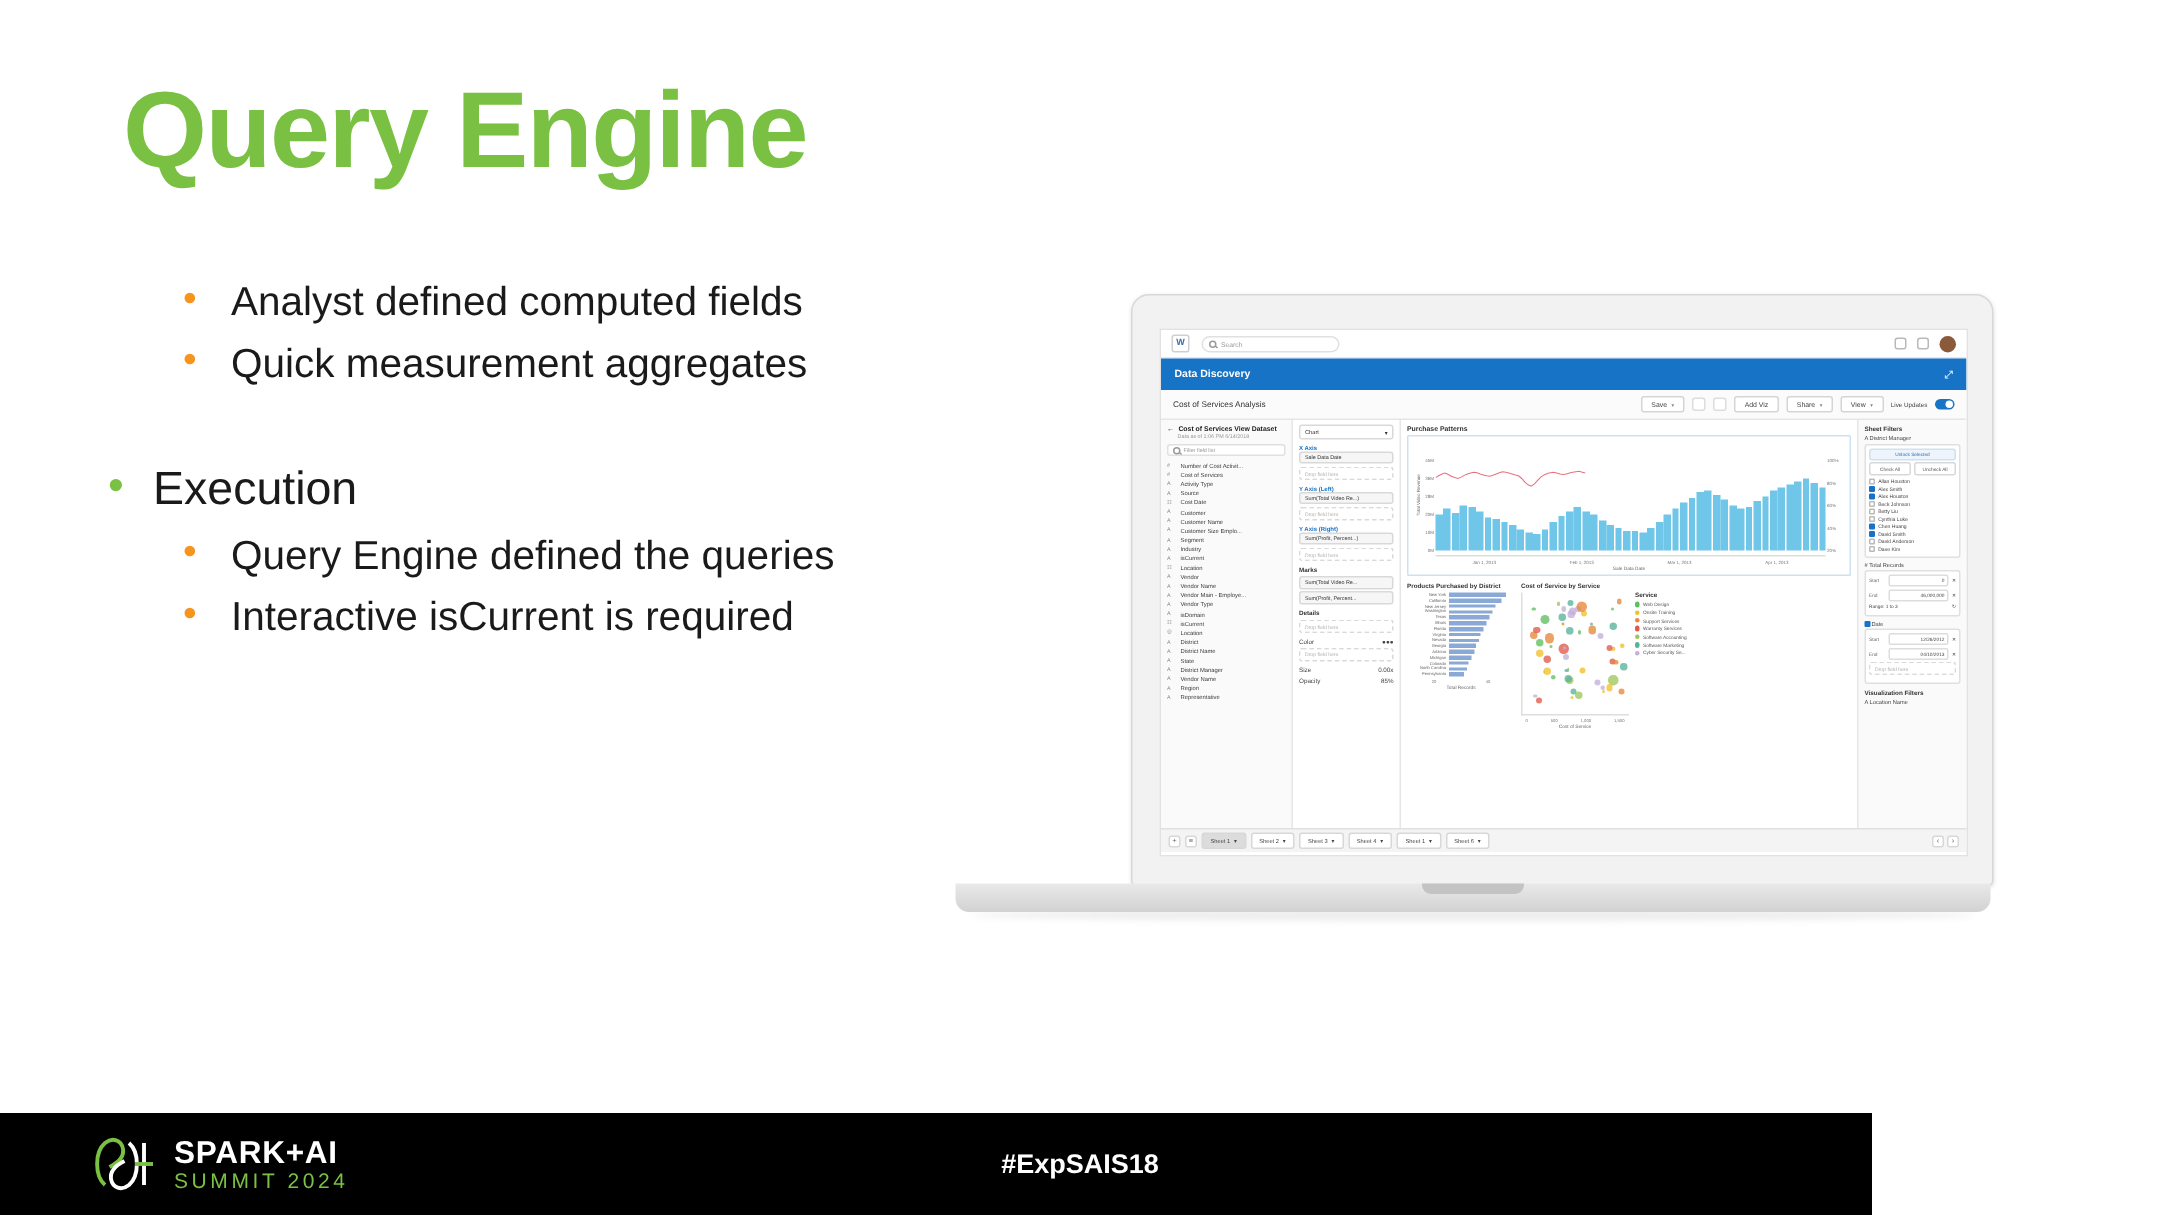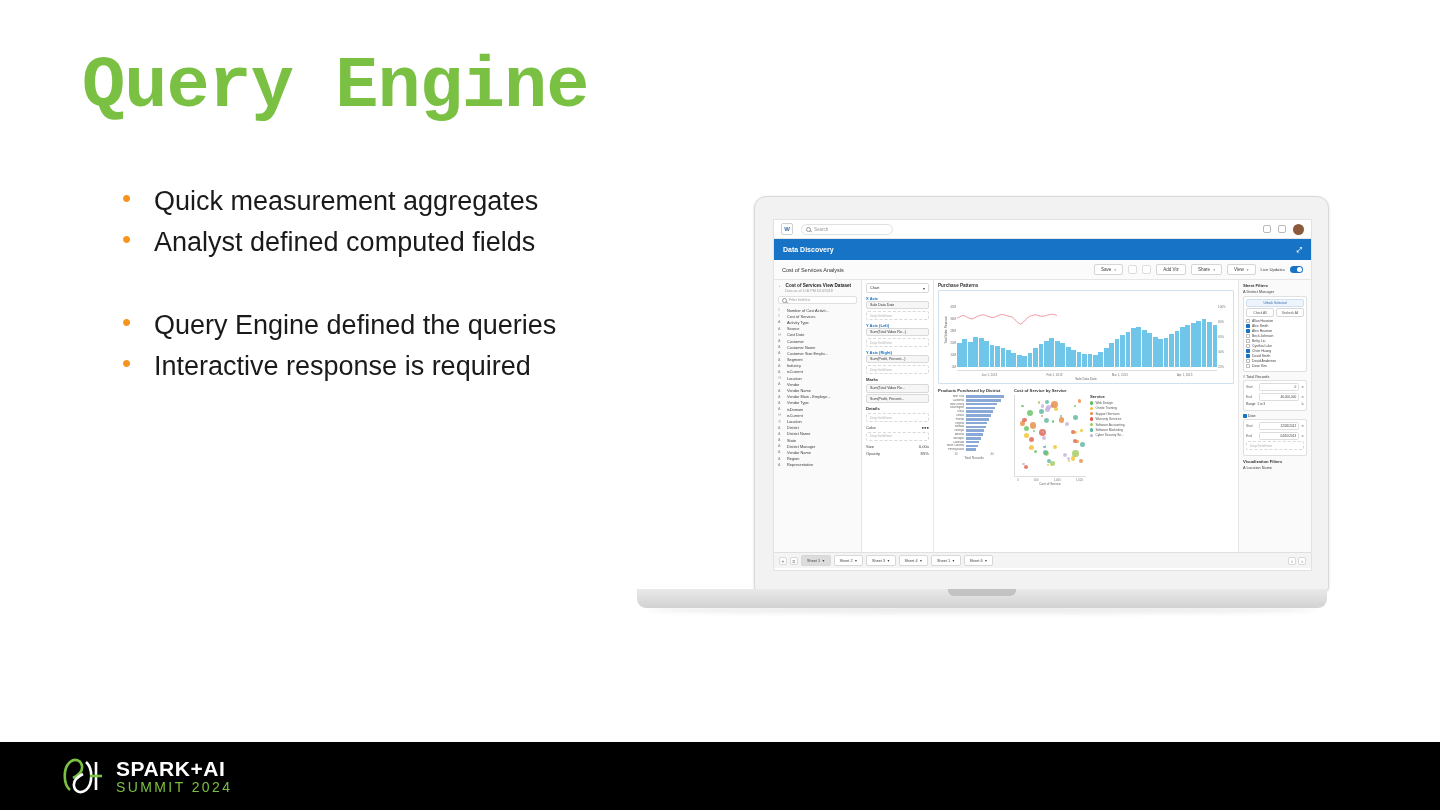--- a/index.html
+++ b/index.html
@@ -18,21 +18,20 @@
 
   
   .title {
     position: absolute;
     left: 82px; top: 48px;
     font-size: 72px;
     font-weight: bold;
     color: #7AC143;
     letter-spacing: -1px;
     line-height: 1.1;
-    font-family: Liberation Mono, monospace;
   }
 
   
   .bullets {
     position: absolute;
     left: 64px; top: 182px;
     width: 680px;
   }
   .b1 {
     position: relative;
@@ -256,21 +255,21 @@
     border: 1px solid #d8d8d8; background: #fff; border-radius: 2px;
     font-size: 3.8px; color: #444; padding: 2px 5px; display: flex; align-items: center; gap: 2.5px;
   }
   .sheet-tab.active { background: #dcdcdc; }
   .sq-btn { width: 8px; height: 8px; border: 1px solid #d8d8d8; background: #fff; border-radius: 2px; display: flex; align-items: center; justify-content: center; font-size: 5px; color: #666; }
   .nav-btns { margin-left: auto; display: flex; gap: 2px; }
 
   
   .footer {
     position: absolute; left: 0; bottom: 0;
-    width: 1440px; height: 68px;
+    width: 1248px; height: 68px;
     background: #000;
     display: flex; align-items: center; margin-top: 16px;
   }
   .footer-logo { position: absolute; left: 62px; display: flex; align-items: center; gap: 10px; }
   .logo-mark { width: 44px; height: 40px; }
   .logo-text { color: #fff; line-height: 1.05; }
   .logo-text .l1 { font-size: 21px; font-weight: bold; letter-spacing: .5px; }
   .logo-text .l2 { font-size: 14px; color: #7AC143; letter-spacing: 2.4px; }
   .hashtag {
     position: absolute; left: 0; width: 1440px; text-align: center;
@@ -278,25 +277,26 @@
   }
 </style>
 </head>
 <body>
 
 <div class="slide">
 
   <div class="title">Query Engine</div>
 
   <div class="bullets">
+    <div class="b2">Analyst defined computed fields</div>
     <div class="b2">Quick measurement aggregates</div>
-    <div class="b2">Analyst defined computed fields</div>
     <div class="gap"></div>
+    <div class="b1">Execution</div>
     <div class="b2">Query Engine defined the queries</div>
-    <div class="b2">Interactive response is required</div>
+    <div class="b2">Interactive isCurrent is required</div>
   </div>
 
   <div class="laptop">
     <div class="shadow"></div>
     <div class="lid">
       <div class="screen">
         <div class="app">
 
           <div class="app-top">
             <div class="logo-sq">W</div>
@@ -902,15 +902,16 @@
         <path d="M8 34 C1 28 1 12 8 6 C13 2 19 4 20 10 C21 16 15 20 11 22" fill="none" stroke="#7AC143" stroke-width="2.6"></path>
         <path d="M24 6 C31 12 31 28 24 34 C19 38 13 36 12 30 C11 24 17 20 21 18" fill="none" stroke="#ffffff" stroke-width="2.6"></path>
         <path d="M34 34 L34 6" fill="none" stroke="#ffffff" stroke-width="2.6"></path>
         <path d="M28 20 L40 20" fill="none" stroke="#7AC143" stroke-width="2.6"></path>
       </svg>
       <div class="logo-text">
         <div class="l1">SPARK+AI</div>
         <div class="l2">SUMMIT 2024</div>
       </div>
     </div>
+    <div class="hashtag">#ExpSAIS18</div>
   </div>
 
 </div>
 
 </body></html>

